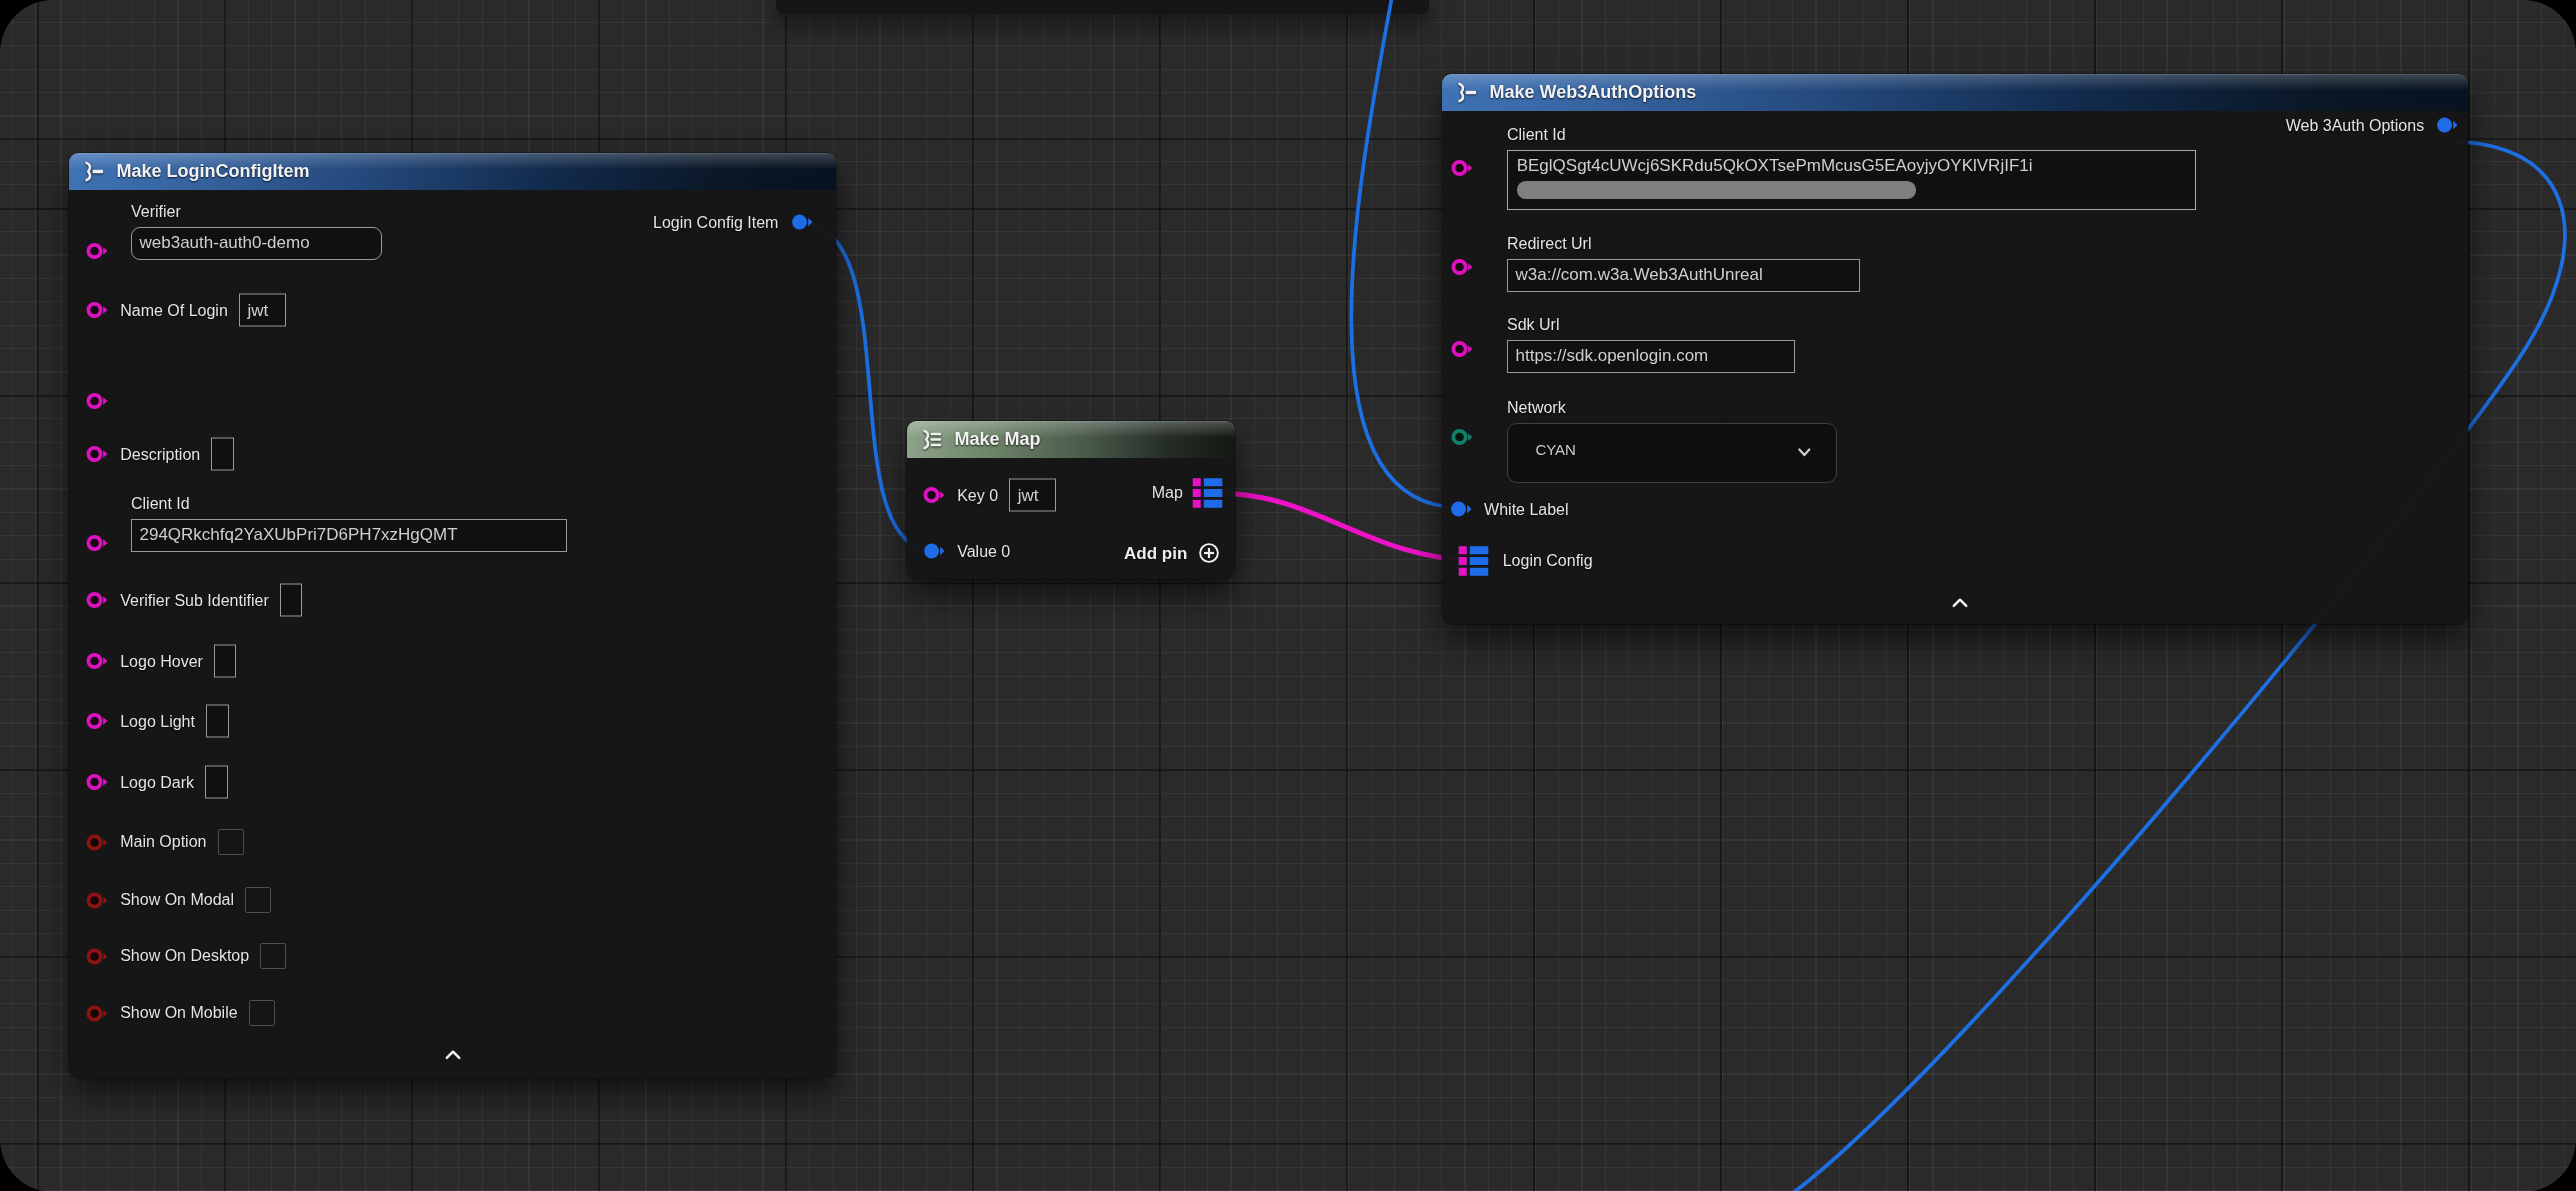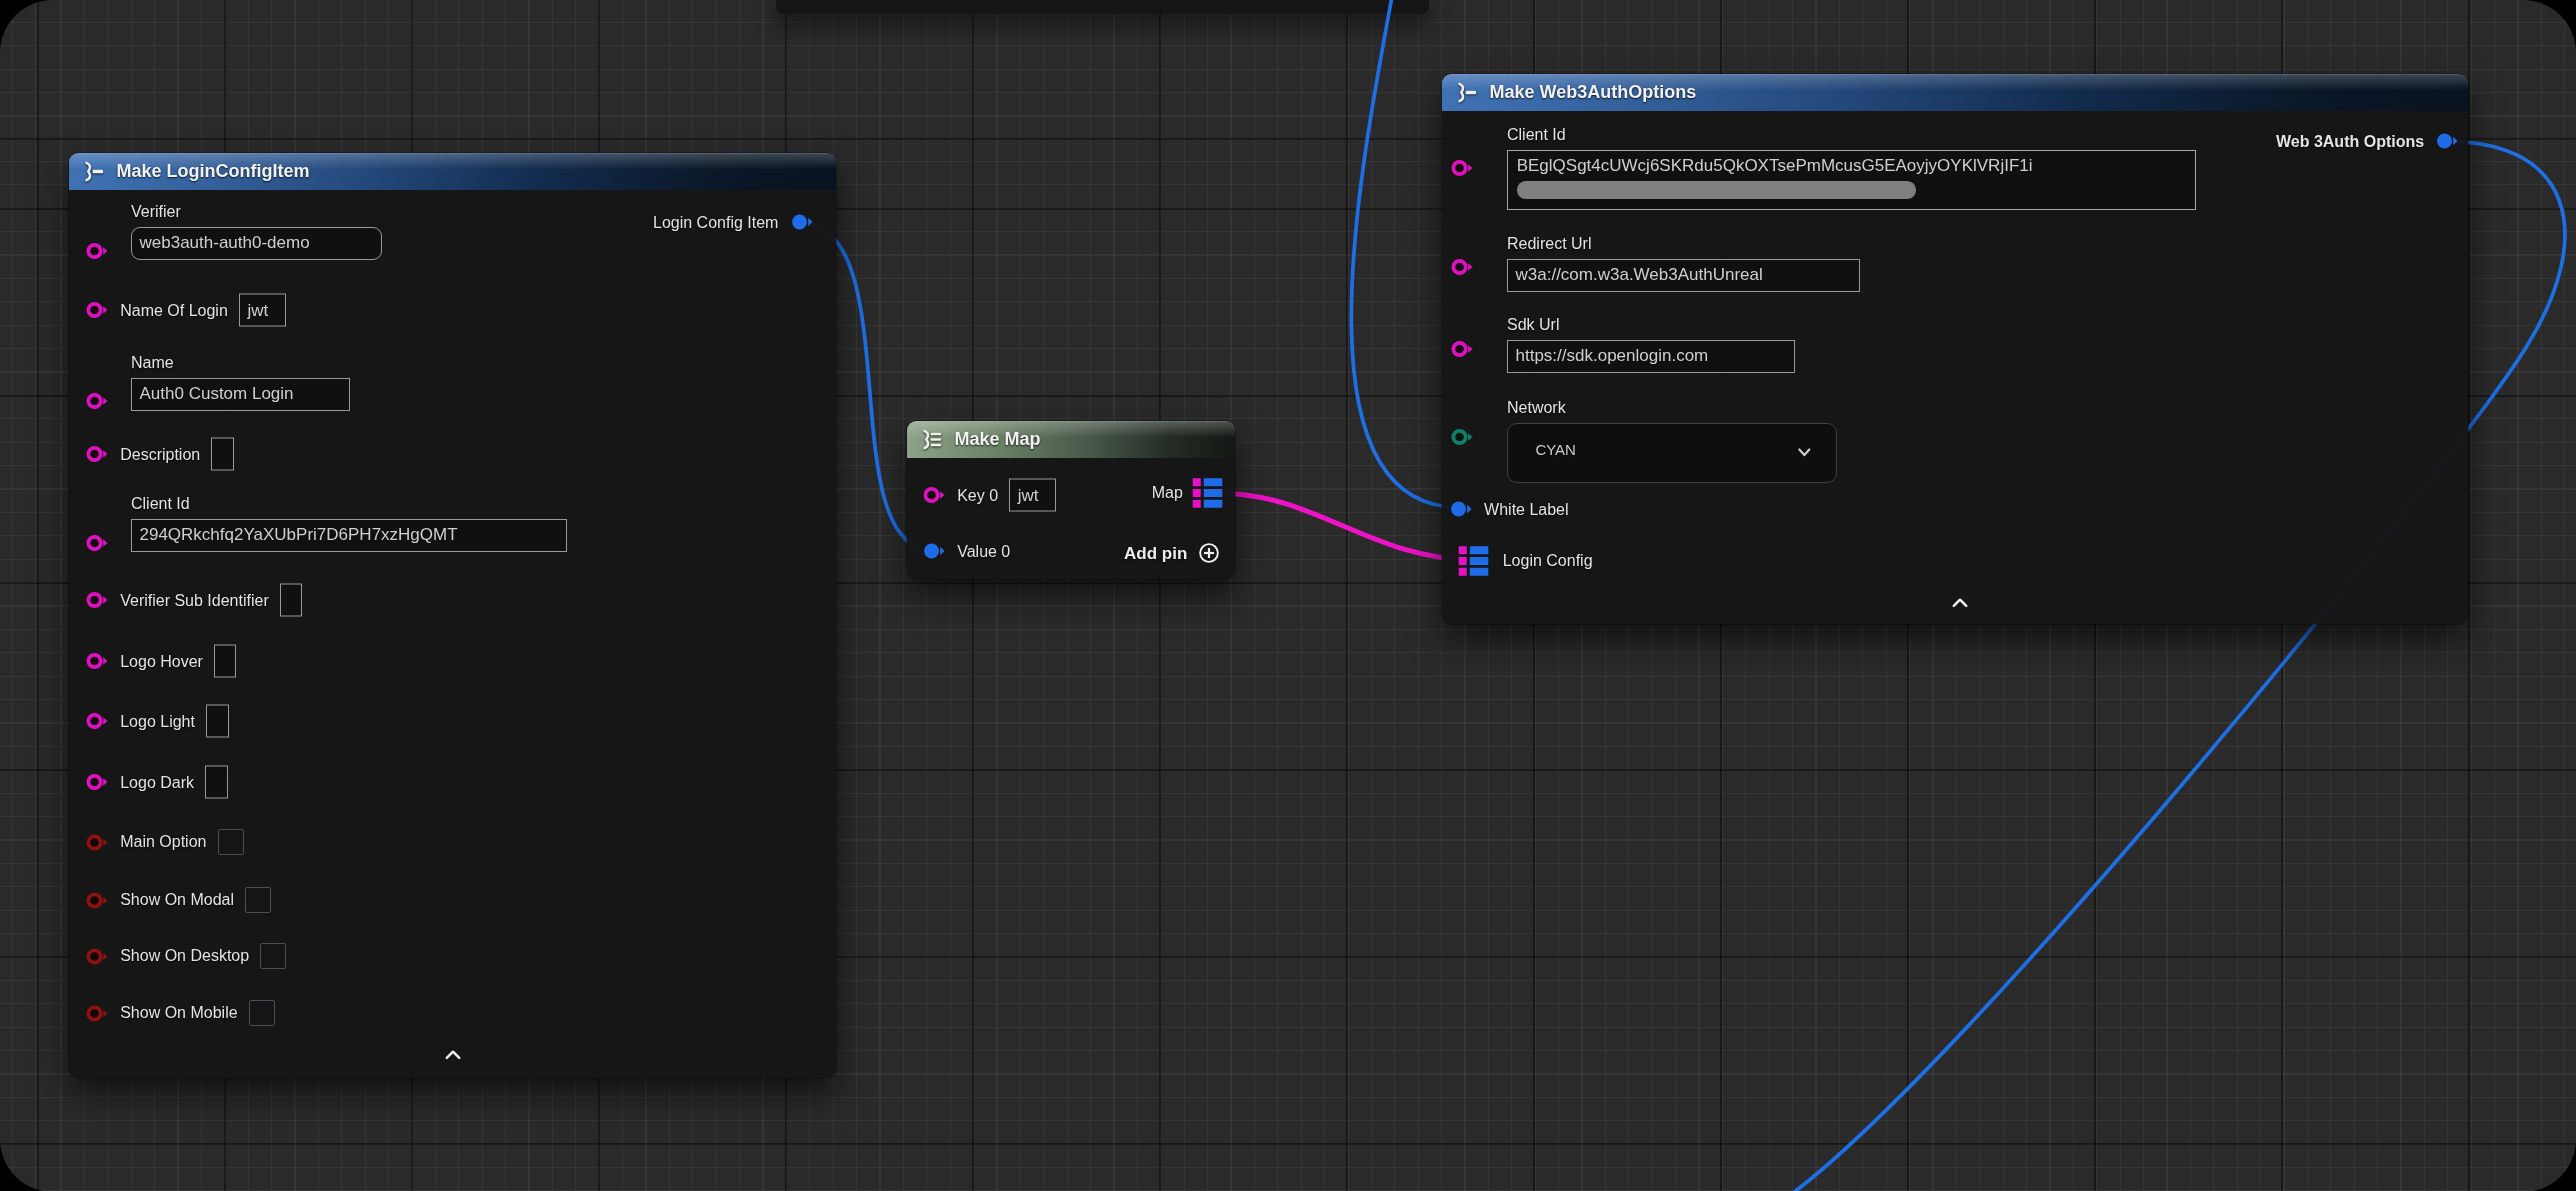--- a/index.html
+++ b/index.html
@@ -155,26 +155,20 @@
         <span>jwt</span>
       </div>
     </div>
 
     <span class="pin" style="position:absolute;left:16px;top:248px;transform:translateY(-50%);">
       <svg width="24" height="21" viewBox="0 0 38 34">
         <circle cx="15" cy="17" r="10" fill="#14090f" stroke="#df10c0" stroke-width="6"></circle>
         <path d="M29 11 L36 17 L29 23 Z" fill="#df10c0"></path>
       </svg>
     </span>
-    <div class="stack" style="left:62px;top:201px;">
-      <span class="lbl">Name</span>
-      <div class="field" style="width:219px;">
-        <span>Auth0 Custom Login</span>
-      </div>
-    </div>
 
     <div class="row" style="left:16px;top:301px;transform:translateY(-50%);">
       <span class="pin">
         <svg width="24" height="21" viewBox="0 0 38 34">
           <circle cx="15" cy="17" r="10" fill="#14090f" stroke="#df10c0" stroke-width="6"></circle>
           <path d="M29 11 L36 17 L29 23 Z" fill="#df10c0"></path>
         </svg>
       </span>
       <span class="lbl">Description</span>
       <div class="field empty"></div>
@@ -354,21 +348,21 @@
     <div class="node-header hdr-blue">
       <span class="hdr-icon">
         <svg width="25" height="21" viewBox="0 0 40 34">
           <path d="M7 3 C14 6 14 11 10 17 C14 23 14 28 7 31" fill="none" stroke="#f0f0f0" stroke-width="4" stroke-linecap="round"></path>
           <rect x="17" y="14" width="17" height="6" rx="2" fill="#f0f0f0"></rect>
         </svg>
       </span>
       <span class="node-title">Make Web3AuthOptions</span>
     </div>
 
-    <div class="row" style="right:8.7px;top:67px;transform:translateY(-50%);font-weight:bold;">
+    <div class="row" style="right:8.7px;top:51px;transform:translateY(-50%);">
       <span class="lbl">Web 3Auth Options</span>
       <span class="pin">
         <svg width="24" height="21" viewBox="0 0 38 34">
           <circle cx="15" cy="17" r="12" fill="#1f6ce8"></circle>
           <path d="M29 10 L36 17 L29 24 Z" fill="#1f6ce8"></path>
         </svg>
       </span>
     </div>
 
     <span class="pin" style="position:absolute;left:8px;top:94px;transform:translateY(-50%);">

